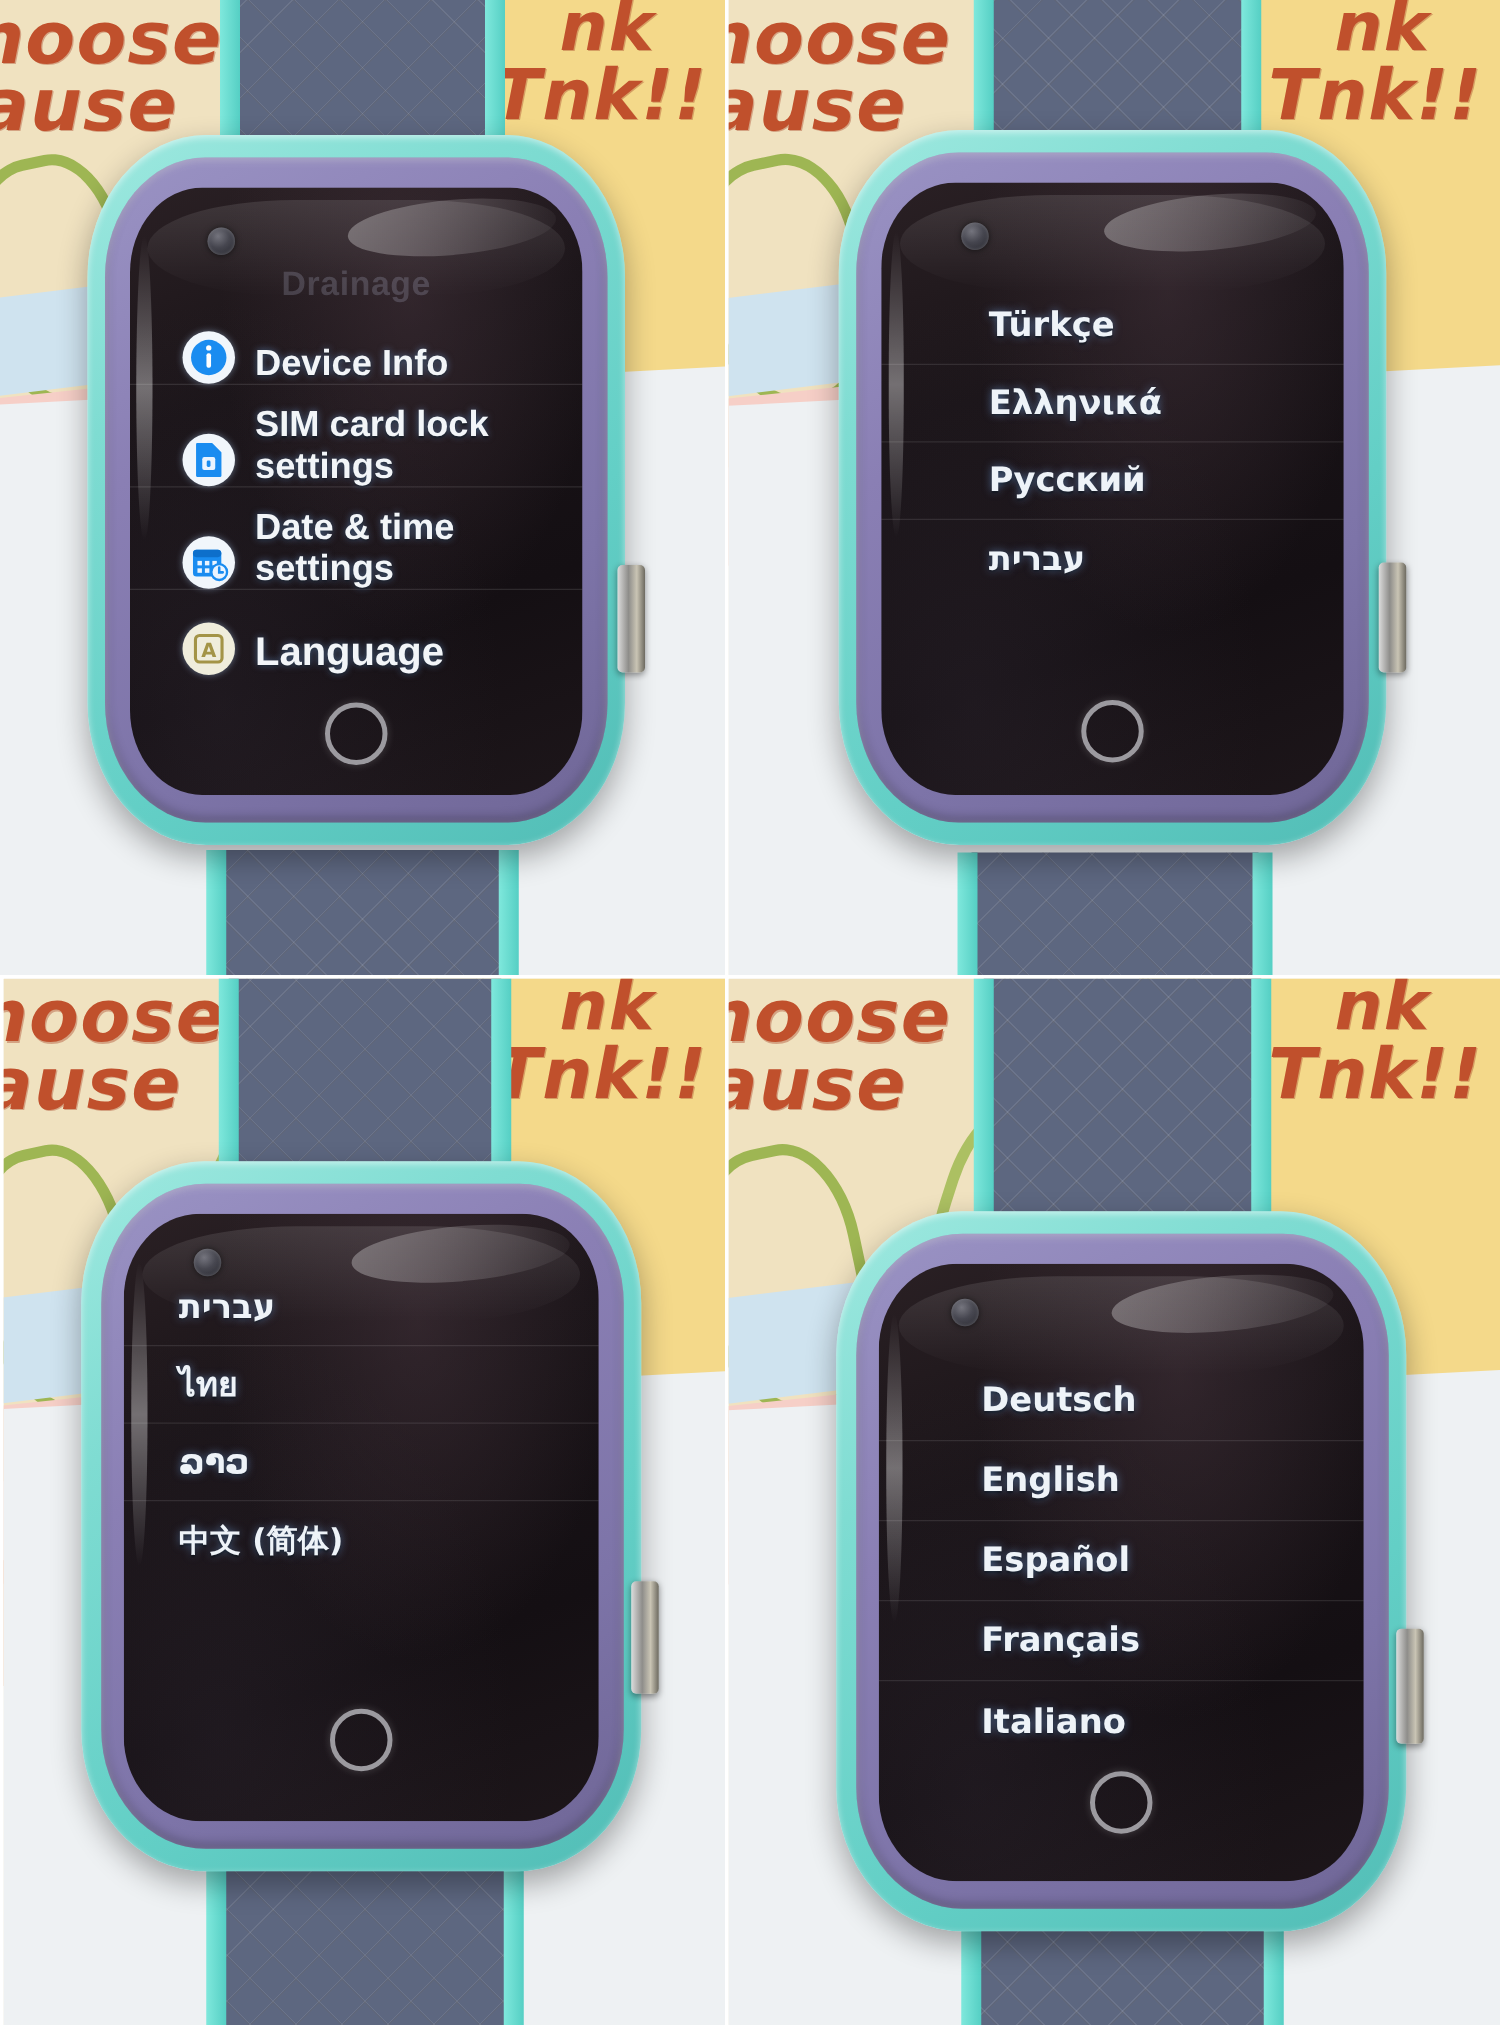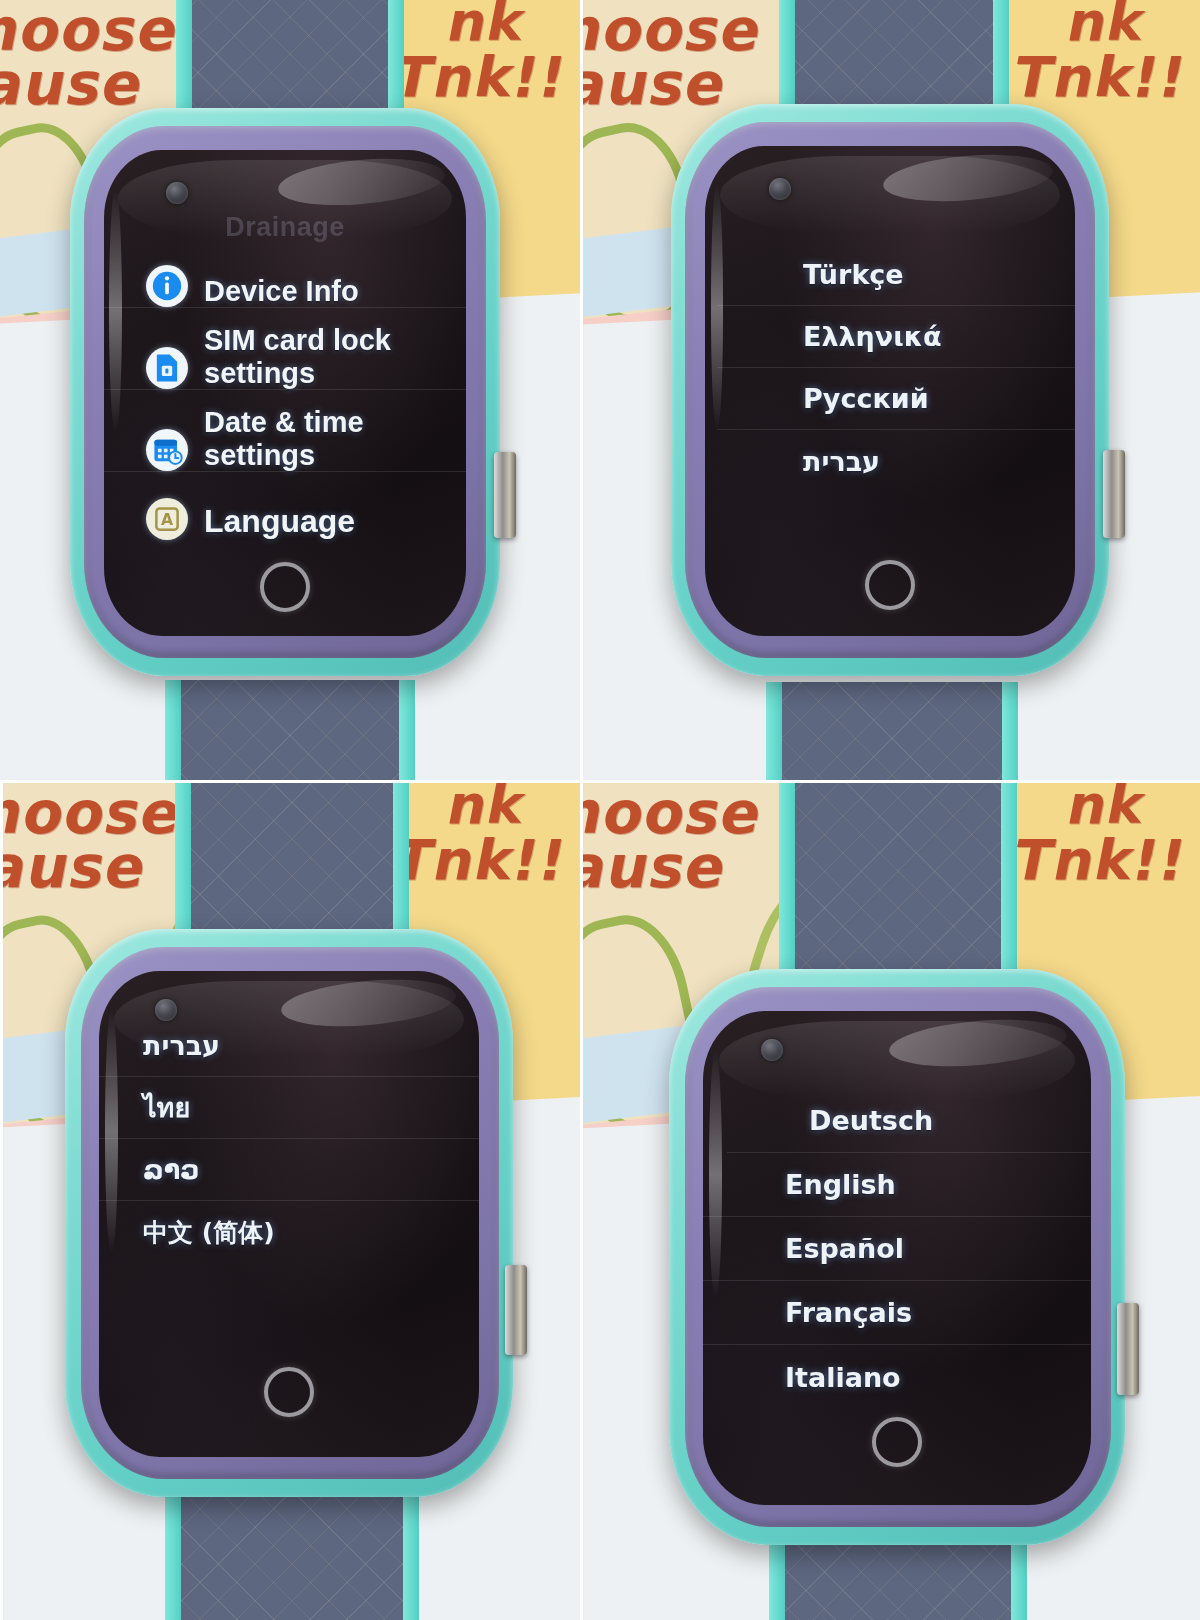--- a/index.html
+++ b/index.html
@@ -308,21 +308,21 @@
 
     <div class="case" style="left:88px;top:104px;width:438px;height:572px;"></div>
     <div class="side-btn" style="left:520px;top:450px;height:88px;"></div>
     <div class="bezel" style="left:102px;top:122px;width:410px;height:536px;"></div>
 
     <div class="screen" style="left:122px;top:146px;width:370px;height:490px;">
       <div class="camera" style="left:64px;top:32px;width:22px;height:22px;"></div>
       <div class="glare"></div>
       <div class="glare-left"></div>
 
-      <div class="menu" style="top:98px;margin-left:12px;">
+      <div class="menu" style="top:84px;">
         <div class="lang-row" style="height:62px;padding-left:86px;">
           <span class="lbl" style="font-size:27px;">Türkçe</span>
         </div>
         <div class="lang-row" style="height:62px;padding-left:86px;">
           <span class="lbl" style="font-size:27px;">Ελληνικά</span>
         </div>
         <div class="lang-row" style="height:62px;padding-left:86px;">
           <span class="lbl" style="font-size:27px;">Русский</span>
         </div>
         <div class="lang-row" style="height:62px;padding-left:86px;border-bottom:none;">
@@ -414,21 +414,21 @@
     <div class="case" style="left:86px;top:186px;width:456px;height:576px;"></div>
     <div class="side-btn" style="left:534px;top:520px;height:92px;"></div>
     <div class="bezel" style="left:102px;top:204px;width:426px;height:540px;"></div>
 
     <div class="screen" style="left:120px;top:228px;width:388px;height:494px;">
       <div class="camera" style="left:58px;top:28px;width:22px;height:22px;"></div>
       <div class="glare"></div>
       <div class="glare-left"></div>
 
       <div class="menu" style="top:78px;">
-        <div class="lang-row" style="height:64px;padding-left:82px;margin-left:24px;">
+        <div class="lang-row" style="height:64px;padding-left:82px;">
           <span class="lbl" style="font-size:27px;">Deutsch</span>
         </div>
         <div class="lang-row" style="height:64px;padding-left:82px;">
           <span class="lbl" style="font-size:27px;">English</span>
         </div>
         <div class="lang-row" style="height:64px;padding-left:82px;">
           <span class="lbl" style="font-size:27px;">Español</span>
         </div>
         <div class="lang-row" style="height:64px;padding-left:82px;">
           <span class="lbl" style="font-size:27px;">Français</span>

